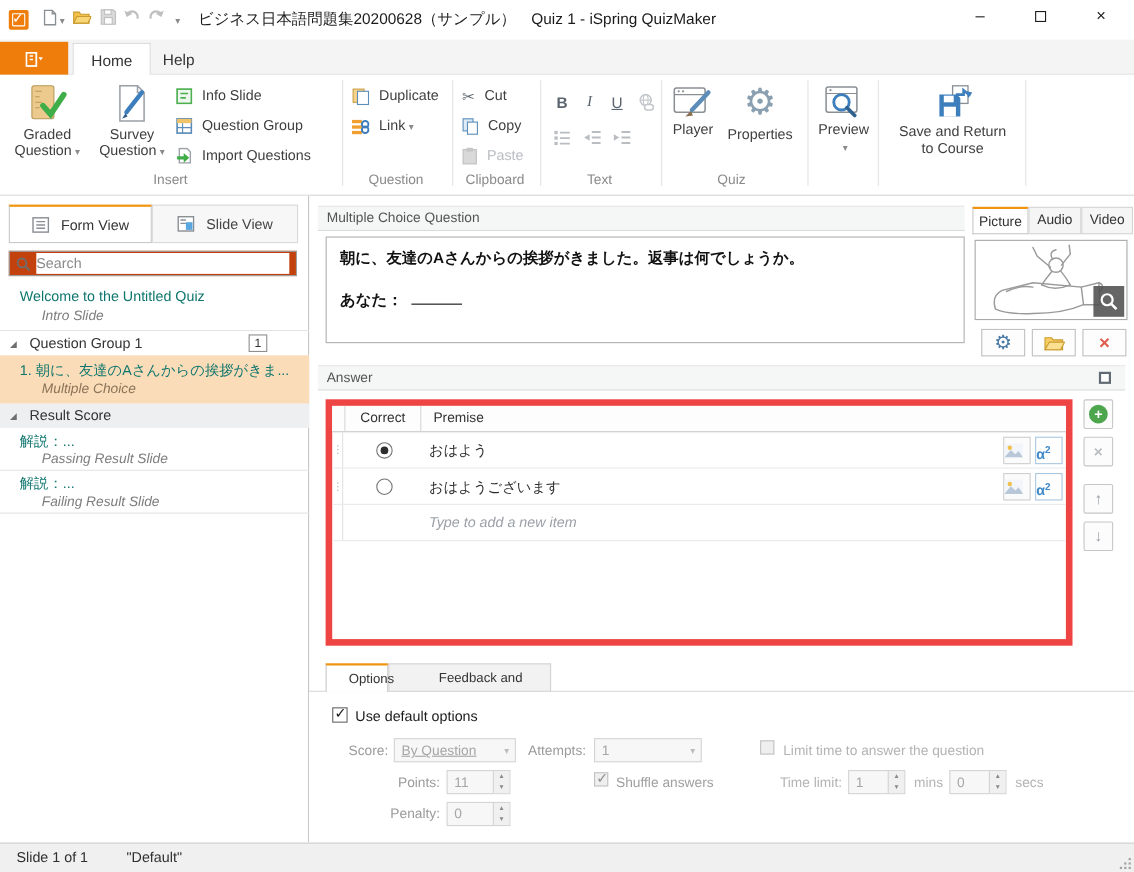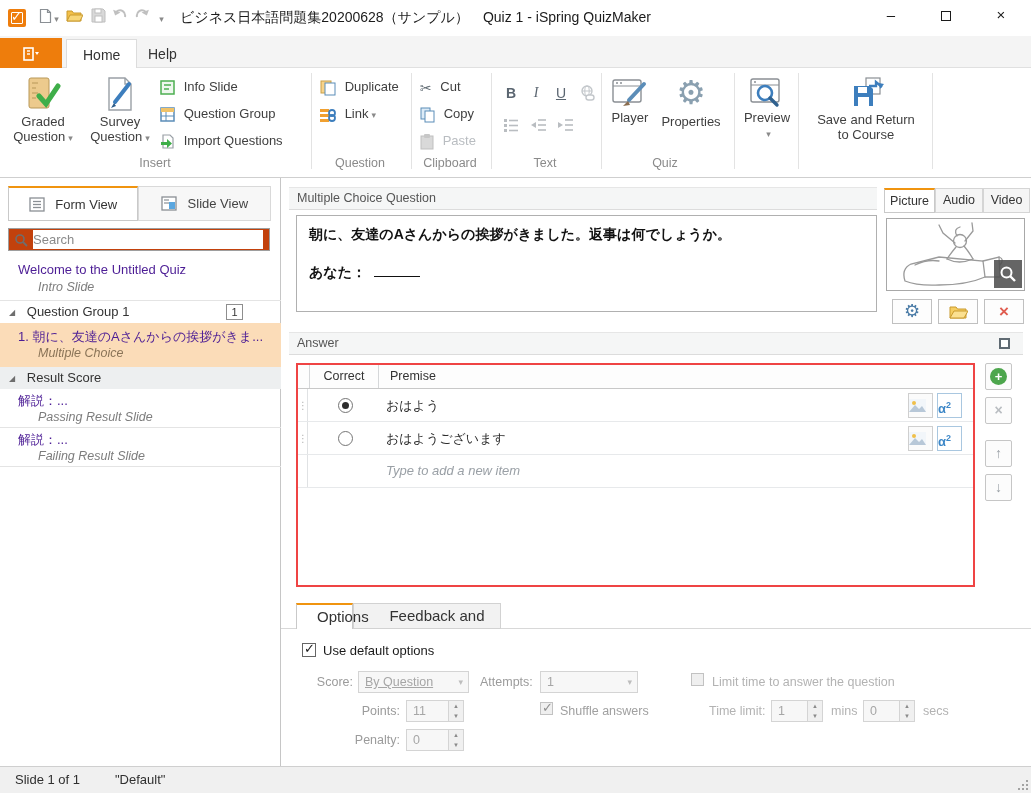--- a/index.html
+++ b/index.html
@@ -41,51 +41,51 @@
   
   .content { position:absolute; left:0; top:178px; width:1031px; height:588px; background:#fff; }
   .sidebar { position:absolute; left:0; top:0; width:281px; height:588px; background:#fff; border-right:1px solid #c6c6c6; }
   .sbtab { position:absolute; top:8px; height:35px; text-align:center; font-size:13px; color:#333; line-height:33px; }
   .sbtab.sel { background:#fff; border:1px solid #c9c9c9; border-top:2px solid #f0940f; z-index:2;}
   .sbtab.unsel { background:#f7f7f7; border:1px solid #d9d9d9; color:#444; }
   .sbtab .ic { display:inline-block; vertical-align:middle; margin-right:7px; margin-top:-3px;}
   .searchbox { position:absolute; left:8px; top:50px; width:262px; height:23px; border:1px solid #9e9e9e; background:#c2410c; }
   .searchbox input { position:absolute; left:24px; top:1px; width:230px; height:19px; border:none; outline:none; font-size:13px; color:#333; font-family:inherit;}
   .searchbox input::placeholder { color:#8a8a8a; }
-  .item-title { font-size:13px; color:#4c1d95; white-space:nowrap; overflow:hidden; }
+  .item-title { font-size:13px; color:#0f766e; white-space:nowrap; overflow:hidden; }
   .item-sub { font-size:12.5px; font-style:italic; color:#7d7d7d; }
   .sep { position:absolute; left:0; width:281px; height:1px; background:#e4e4e4; }
   .treehdr { position:absolute; left:0; width:281px; height:22px; font-size:13px; color:#333; line-height:22px; }
   .tree-arrow { color:#6e6e6e; font-size:8px; margin:0 8px 0 9px; vertical-align:1px;}
   .badge { position:absolute; right:38px; top:3px; width:17px; height:16px; border:1px solid #8e8e8e; background:#fff; font-size:11px; text-align:center; line-height:15px; color:#333;}
 
   .main { position:absolute; left:281px; top:0; width:750px; height:588px; }
   .secbar { position:absolute; background:#f5f6f6; border-top:1px solid #e6e6e6; border-bottom:1px solid #dcdcdc; font-size:12.5px; color:#555; line-height:21px; padding-left:8px;}
   .qbox { position:absolute; left:15px; top:37px; width:581px; height:97px; border:1px solid #b0b0b0; background:#fff; padding:9px 12px; font-size:14px; font-weight:bold; color:#111; line-height:19px;}
   .blankline { display:inline-block; width:46px; border-bottom:1.5px solid #111; height:12px; margin-left:8px;}
 
   .mtab { position:absolute; top:10px; height:25px; font-size:12.5px; color:#333; text-align:center; line-height:23px; background:#f5f5f5; border:1px solid #d5d5d5;}
   .mtab.sel { background:#fff; border:1px solid #c9c9c9; border-top:2px solid #f0940f; }
   .thumb { position:absolute; left:605px; top:40px; width:139px; height:73px; border:1px solid #a8a8a8; background:#fff; }
   .zoombtn { position:absolute; right:2px; bottom:2px; width:28px; height:28px; background:rgba(80,80,80,.88); }
   .mediabtn { position:absolute; top:121px; width:40px; height:25px; border:1px solid #c0c0c0; background:#fdfdfd; text-align:center; line-height:23px;}
 
-  .anstable { position:absolute; left:15px; top:185px; width:679px; height:224px; border:2px solid #ef4444; background:#fff; }
+  .anstable { position:absolute; left:15px; top:185px; width:679px; height:224px; border:6px solid #ef4444; background:#fff; }
   .anshdr { position:absolute; left:0; top:0; width:100%; height:24px; border-bottom:1px solid #c8c8c8; font-size:12.5px; color:#333; background:#fdfdfd;}
   .ansrow { position:absolute; left:0; width:100%; height:33px; border-bottom:1px solid #e7e9eb; }
   .dragcol { position:absolute; left:0; top:0; bottom:0; width:10px; border-right:1px solid #e0e2e4; color:#b5b5b5; font-size:10px; line-height:33px; text-align:center;}
   .radio { position:absolute; left:40px; top:9px; width:15px; height:15px; border:1px solid #757575; border-radius:50%; background:#fff;}
   .radio.checked::after { content:""; position:absolute; left:3px; top:3px; width:7px; height:7px; border-radius:50%; background:#2d2d2d; }
   .rowtext { position:absolute; left:88px; top:8px; font-size:13px; color:#2c2c2c; }
   .rowbtn { position:absolute; top:4px; width:25px; height:25px; border:1px solid #cfcfcf; background:#fbfbfb; text-align:left;}
   .alpha { border:1px solid #a9c7e0; color:#3e88c8; font-size:13px; font-weight:bold; line-height:23px; background:#fff;}
   .sidebtn { position:absolute; left:704px; width:27px; height:27px; border:1px solid #c6c6c6; background:#fcfcfc; border-radius:2px; text-align:center; line-height:25px; font-size:14px; color:#9aa0a6;}
   .addplus { display:inline-block; width:17px; height:17px; background:#4da64d; border-radius:50%; color:#fff; font-weight:bold; line-height:17px; font-size:13px; margin-top:4px;}
 
-  .otab { position:absolute; top:425px; height:26px; font-size:15px; color:#333; text-align:center; line-height:24px;padding-left:20px;}
+  .otab { position:absolute; top:425px; height:26px; font-size:12px; color:#333; text-align:center; line-height:24px;padding-left:20px;}
   .otab.sel { background:#fff; border:1px solid #c9c9c9; border-top:2px solid #f0940f; border-bottom:none; z-index:2;}
   .otab.unsel { background:#f2f2f2; border:1px solid #d2d2d2; }
   .otabline { position:absolute; left:0px; top:450px; width:750px; height:1px; background:#d8d8d8; }
 
   .checkbox { position:absolute; width:14px; height:14px; border:1px solid #656565; background:#fff; }
   .checkbox.checked::after { content:"✓"; position:absolute; left:1px; top:-3px; font-size:13px; font-weight:bold; color:#1a1a1a;}
   .checkbox.dis { border:1px solid #c2c2c2; background:#efefef; }
   .checkbox.dis.checked::after { color:#8f8f8f; }
   .olabel { position:absolute; font-size:12.5px; color:#9b9b9b; white-space:nowrap;}
   .olabel.dim { color:#b3b3b3; }

